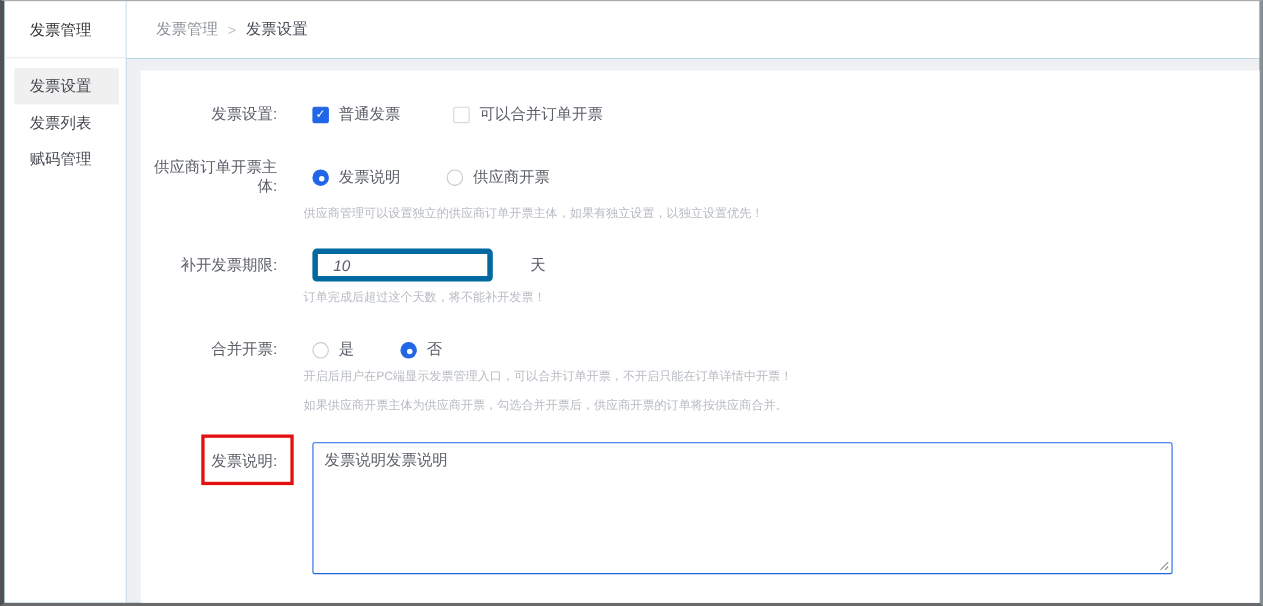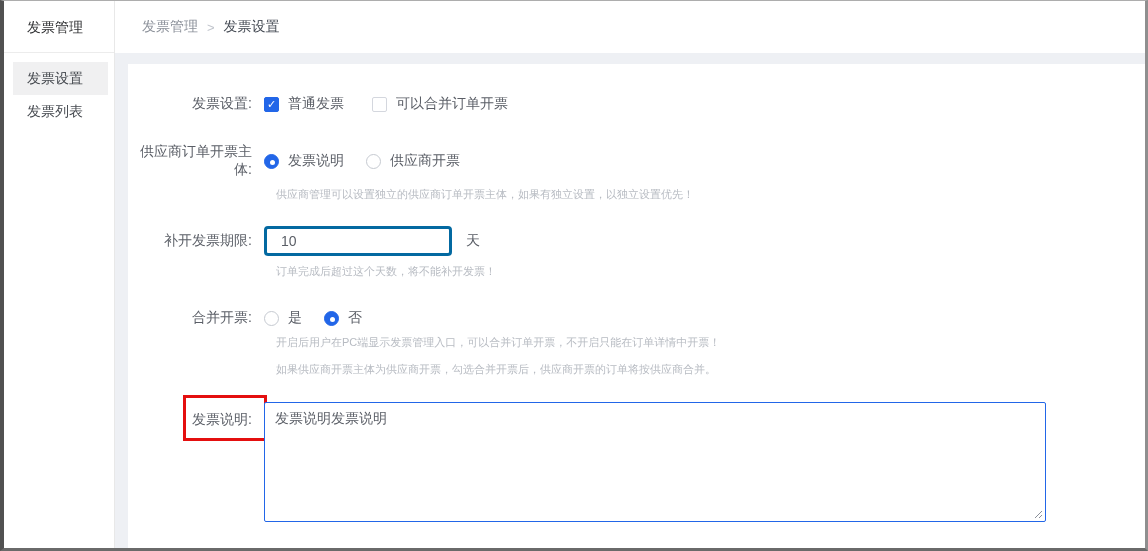--- a/index.html
+++ b/index.html
@@ -24,33 +24,33 @@
   .side-item.active{ background:#f0f0f1; }
   
   .main{ flex:1; display:flex; flex-direction:column; min-width:0;}
   .crumb-bar{ height:52px; flex:none; background:#fff; display:flex; align-items:center; padding-left:27px;}
   .crumb-first{ color:#8c919a; }
   .crumb-sep{ color:#c0c4cc; margin:0 9px; font-size:13px;}
   .crumb-last{ color:#454b54; }
   .content-bg{ flex:1; background:#eef0f4; padding:11px 0 0 13px; min-height:0;}
   .card{ background:#fff; width:100%; height:100%; padding-top:31px;}
   
-  .form-row{ display:flex; align-items:center; }
+  .form-row{ display:flex; align-items:center;gap:20px; }
   .form-label{ width:136px; flex:none; text-align:right; padding-right:12px; color:#5a5e66;}
   .helper{ margin-left:136px; padding-left:12px; color:#b7bbc2; font-size:11px; line-height:18px;}
   .opt{ display:flex; align-items:center; }
   .opt-label{ margin-left:9px; color:#5a5e66; }
   .checkbox{ width:15px; height:15px; border-radius:2px; border:1px solid #d4d7de; background:#fff; flex:none; position:relative;}
   .checkbox.checked{ background:#2266e8; border-color:#2266e8; color:#fff; font-size:11px; line-height:13px; text-align:center;}
   .radio{ width:15px; height:15px; border-radius:50%; border:1px solid #c6cad1; background:#fff; flex:none; position:relative;}
   .radio.checked{ background:#2266e8; border-color:#2266e8;}
   .radio.checked::after{ content:""; position:absolute; left:5px; top:5px; width:5px; height:5px; border-radius:50%; background:#fff;}
   .gap28{ margin-left:28px; }
   .gap22{ margin-left:22px;text-align:right; }
-  .days-input{ width:188px; height:30px; border:3px solid #0369a1; border-radius:4px; padding:0 14px; font-size:14px; color:#5a5e66; outline:none; font-family:inherit;}
+  .days-input{ width:164px; height:30px; border:5px solid #0369a1; border-radius:4px; padding:0 14px; font-size:14px; color:#5a5e66; outline:none; font-family:inherit;font-style:italic;}
   .unit{ margin-left:14px; color:#5a5e66;}
   .row-note{ margin-top:6px; }
   .textarea-row{ align-items:flex-start; }
   .textarea-row .form-label{ padding-top:9px; position:relative; }
   .annotation-box{ position:absolute; left:55px; top:-7px; width:84px; height:46px; border:3px solid #e40f0f; pointer-events:none;}
   .note-wrap{ position:relative; }
   .note-textarea{ width:782px; height:120px; border:1px solid #2266e8; border-radius:2px; padding:7px 10px; font-size:14px; color:#5a5e66; font-family:inherit; outline:none; resize:none; display:block;}
   .resize-handle{ position:absolute; right:3px; bottom:3px; pointer-events:none;}
 </style>
 </head>
@@ -59,20 +59,23 @@
 <div class="frame">
 
   <aside class="sidebar">
     <div class="sidebar-title">发票管理</div>
     <nav class="side-menu">
       <div class="side-item active">
         <span>发票设置</span>
       </div>
       <div class="side-item">
         <span>发票列表</span>
+      </div>
+      <div class="side-item">
+        <span>赋码管理</span>
       </div>
     </nav>
   </aside>
 
   <div class="main">
 
     <div class="crumb-bar">
       <span class="crumb-first">发票管理</span>
       <span class="crumb-sep">&gt;</span>
       <span class="crumb-last">发票设置</span>

